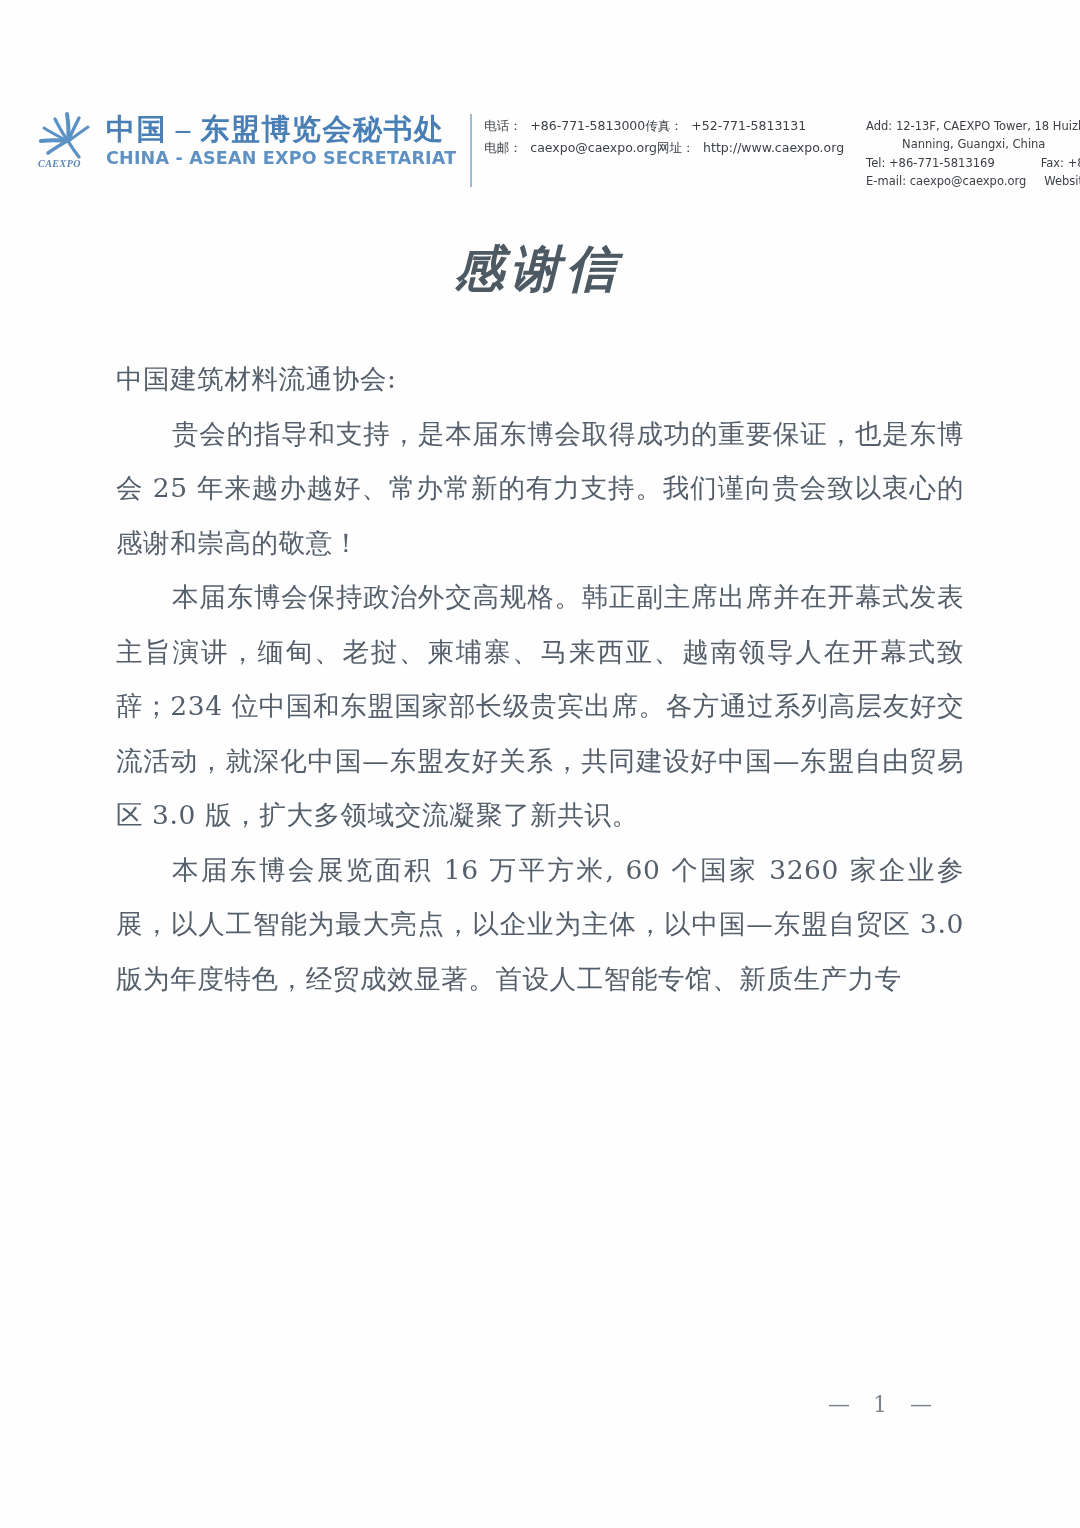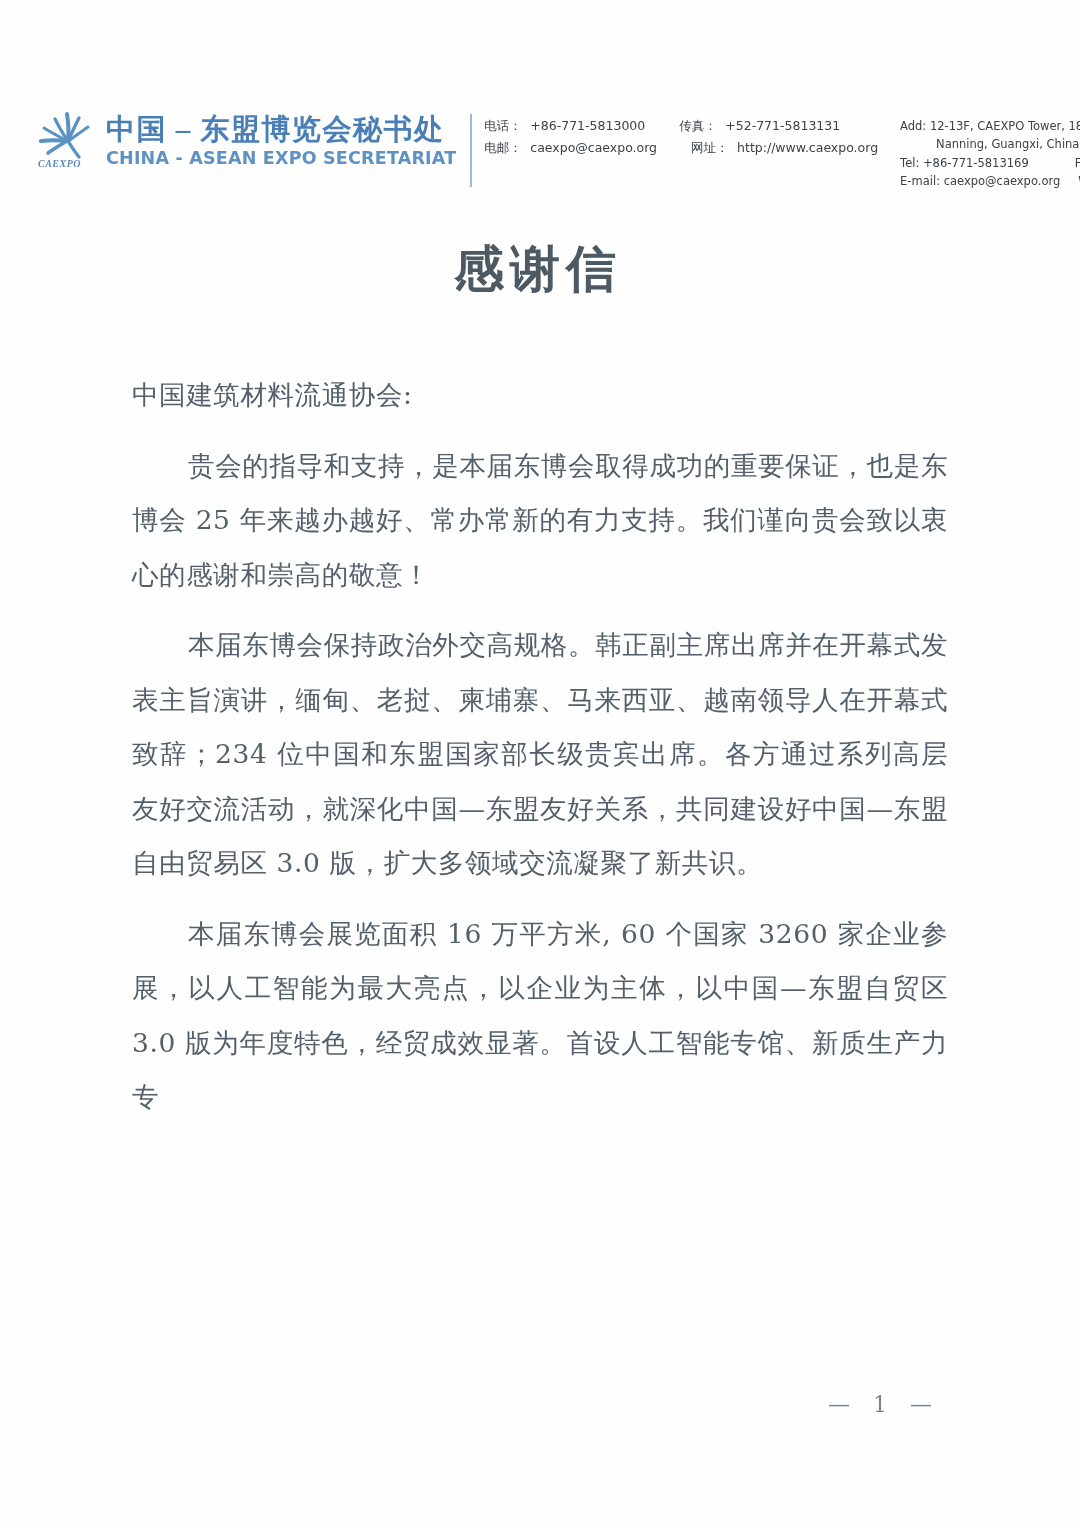--- a/index.html
+++ b/index.html
@@ -91,21 +91,20 @@
     padding-top: 7px;
   }
   .contact-cn .row {
     display: flex;
   }
   .contact-cn .lbl {
     display: inline-block;
     min-width: 46px;
   }
   .contact-cn .c2 {
-    margin-left: 34px;
   }
   .contact-en {
     flex: 1 1 auto;
     font-family: "DejaVu Sans", "Liberation Sans", sans-serif;
     font-size: 11.5px;
     color: #3d4146;
     line-height: 1.6;
     padding-top: 9px;
     padding-left: 22px;
     white-space: nowrap;
@@ -128,38 +127,39 @@
     position: absolute;
     top: 236px;
     left: 0;
     width: 1076px;
     text-align: center;
     font-family: "DejaVu Serif", "Liberation Serif", serif;
     font-weight: bold;
     font-size: 50px;
     letter-spacing: 6px;
     color: #4d5963;
+    font-style: italic;
   }
 
   
   .body-text {
     position: absolute;
     left: 116px;
     top: 352px;
     width: 848px;
   }
   .para {
     font-family: "DejaVu Serif", "Liberation Serif", serif;
     font-size: 26.5px;
     line-height: 54.5px;
     color: #545f6b;
     text-align: justify;
     text-justify: inter-character;
     letter-spacing: 0.6px;
-    margin: 16px;
+    margin: 0;
   }
   .para.indent {
     text-indent: 56px;
   }
   .para.salutation {
     text-indent: 0;
   }
 
   
   .page-footer {

